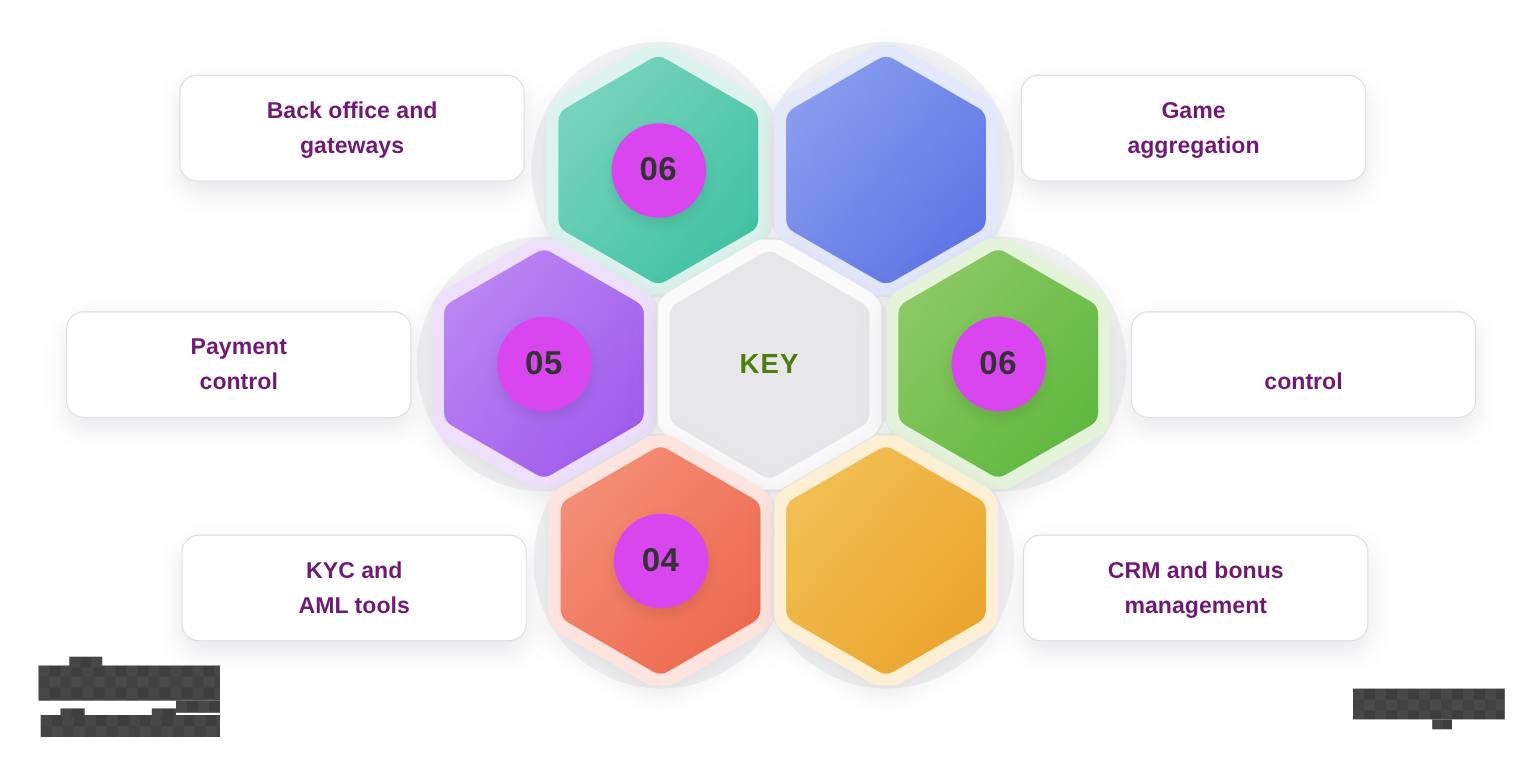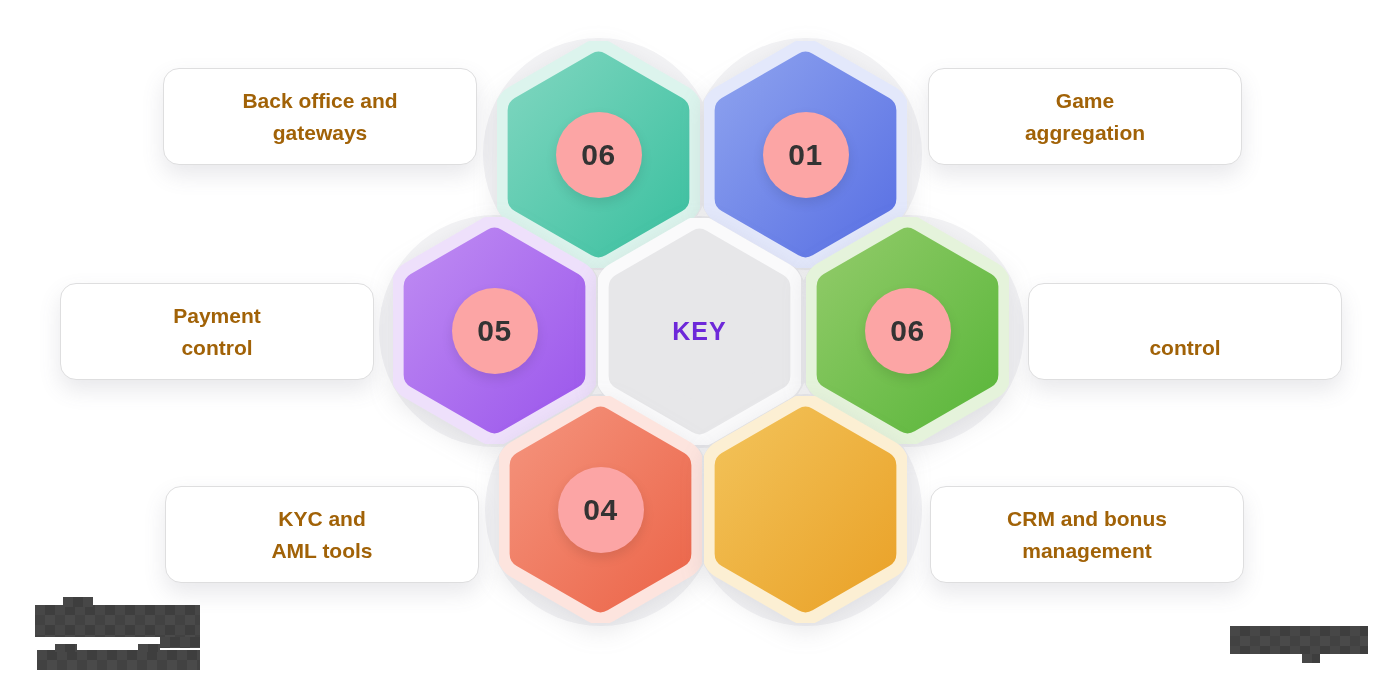--- a/index.html
+++ b/index.html
@@ -29,50 +29,50 @@
   .hex svg{
     display:block;
     width:203px;height:227px;
     filter:drop-shadow(0 8px 12px rgba(110,110,125,.16));
   }
   .hex .badge{
     position:absolute;
     left:50%;top:50%;
     width:86px;height:86px;
     transform:translate(-50%,-50%);
-    background:#fca5a5;
+    background:#d946ef;
     border-radius:50%;
     display:flex;align-items:center;justify-content:center;
     font-size:30px;font-weight:700;color:#333333;
     letter-spacing:.5px;
     box-shadow:0 5px 12px rgba(0,0,0,.10);
   }
   .hex-center .title{
     position:absolute;inset:0;
     display:flex;flex-direction:column;
     align-items:center;justify-content:center;
-    font-size:25px;font-weight:700;color:#6d28d9;
+    font-size:25px;font-weight:700;color:#4d7c0f;
     letter-spacing:1px;line-height:1.4;
     text-align:center;
   }
 
   
   .label-box{
     position:absolute;
     width:312px;height:95px;
     background:#ffffff;
     border:1px solid #dededf;
     border-radius:16px;
     box-shadow:0 10px 22px rgba(90,90,110,.14);
     display:flex;align-items:center;justify-content:center;
     text-align:center;
     z-index:3;
   }
   .label-box .label-text{
-    font-size:21px;font-weight:600;color:#a16207;
+    font-size:21px;font-weight:600;color:#701a75;
     line-height:1.5;
   }
 
   
   .redact{
     position:absolute;
     z-index:3;
     background:
       repeating-conic-gradient(#3e3e3e 0% 25%, #4a4a4a 0% 50%, #424242 0% 75%, #474747 0% 100%);
     background-size:20px 20px;
@@ -111,23 +111,20 @@
     <svg viewBox="-14 -14 114.6 128">
       <defs>
         <linearGradient id="g01" x1="0" y1="0" x2="1" y2="1">
           <stop offset="0" stop-color="#8ba0ee"></stop>
           <stop offset="1" stop-color="#5b72e4"></stop>
         </linearGradient>
       </defs>
       <path d="M43.3 0 L86.6 25 L86.6 75 L43.3 100 L0 75 L0 25 Z" stroke-width="30" stroke-linejoin="round" fill="#e3e8fb" stroke="#e3e8fb"></path>
       <path d="M43.3 0 L86.6 25 L86.6 75 L43.3 100 L0 75 L0 25 Z" fill="url(#g01)" stroke="url(#g01)" stroke-width="16" stroke-linejoin="round"></path>
     </svg>
-    <div class="badge">
-      <span>01</span>
-    </div>
   </div>
 
   <div class="hex" style="left:393px;top:217px">
     <svg viewBox="-14 -14 114.6 128">
       <defs>
         <linearGradient id="g05" x1="0" y1="0" x2="1" y2="1">
           <stop offset="0" stop-color="#bd89f2"></stop>
           <stop offset="1" stop-color="#9d59ec"></stop>
         </linearGradient>
       </defs>

